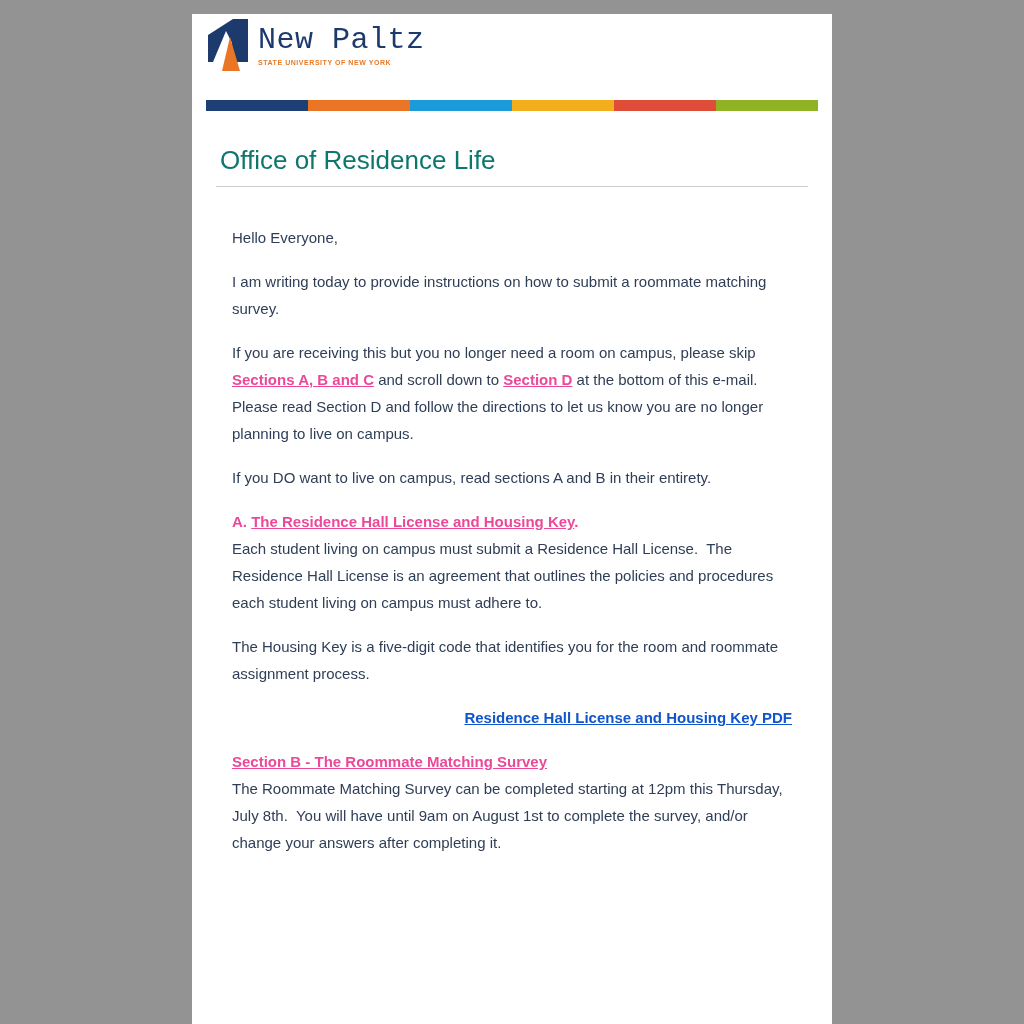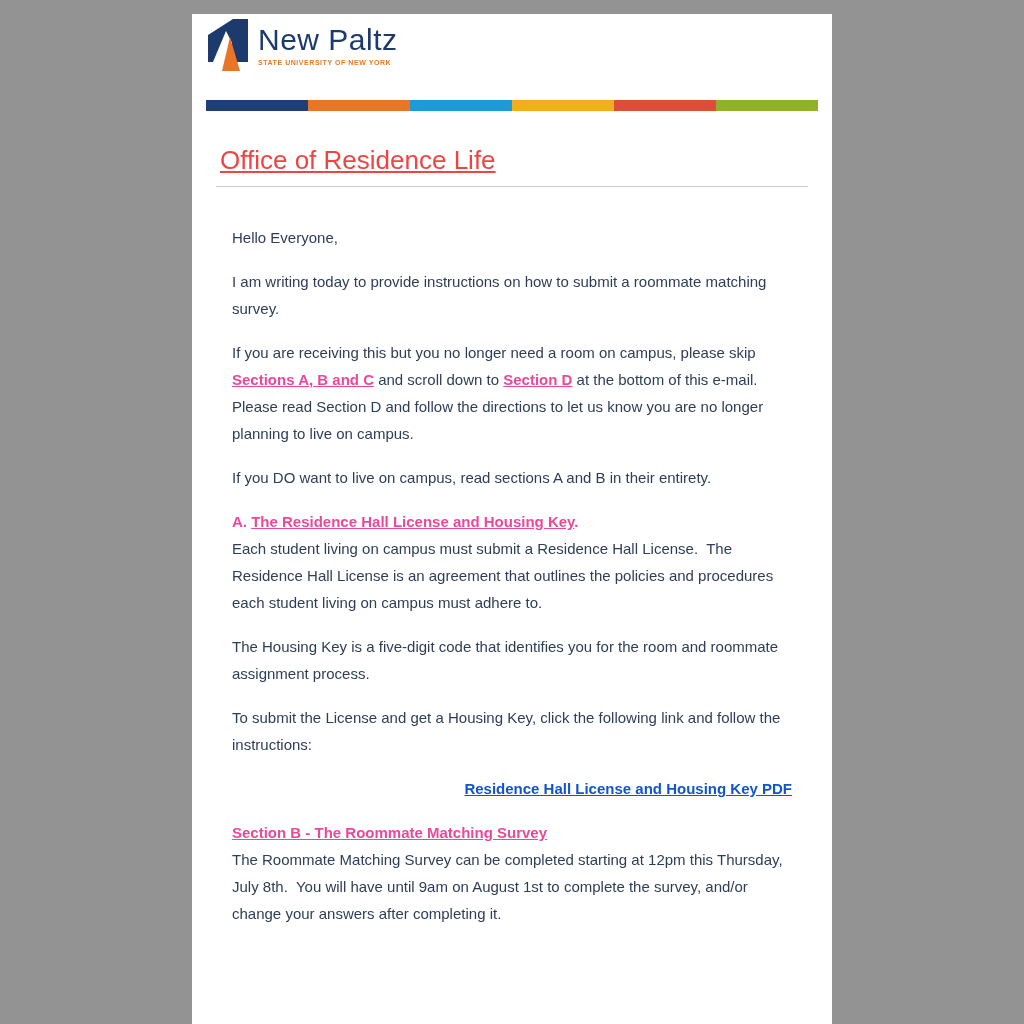--- a/index.html
+++ b/index.html
@@ -25,21 +25,21 @@
   }
   .logo-mark {
     width: 44px;
     height: 52px;
     flex: 0 0 auto;
   }
   .logo-textblock {
     padding-top: 6px;
   }
   .wordmark {
-    font-family: Liberation Sans, sans-serif;
+    font-family: Liberation Mono, monospace;
     font-size: 30px;
     line-height: 1;
     color: #1d3a6d;
     letter-spacing: 0.5px;
   }
   .tagline {
     margin-top: 4px;
     font-size: 7px;
     font-weight: bold;
     color: #e87a25;
@@ -48,22 +48,21 @@
   .stripe {
     display: flex;
     height: 11px;
     margin-top: 29px;
   }
   .stripe-seg { flex: 1 1 0; }
   .page-title {
     margin: 34px 14px 0;
     font-size: 26px;
     line-height: 30px;
-    color: #ef4444;
-    text-decoration: underline;
+    color: #0f766e;
   }
   .divider {
     border: none;
     border-top: 1px solid #cccccc;
     margin: 11px 10px 0;
   }
   .email-body {
     padding: 20px 40px 20px;
     font-size: 15px;
     line-height: 27px;
@@ -110,17 +109,16 @@
     <hr class="divider">
   </div>
 
   <div class="email-body">
       <div class="para"><span>Hello Everyone,</span></div>
       <div class="para"><span>I am writing today to provide instructions on how to submit a roommate matching survey.</span></div>
       <div class="para"><span>If you are receiving this but you no longer need a room on campus, please skip </span><span class="run-b run-u">Sections A, B and C</span><span> and scroll down to </span><span class="run-b run-u">Section D</span><span> at the bottom of this e-mail.  Please read Section D and follow the directions to let us know you are no longer planning to live on campus.</span></div>
       <div class="para"><span>If you DO want to live on campus, read sections A and B in their entirety.</span></div>
       <div class="para"><span class="run-b">A. </span><span class="run-b run-u">The Residence Hall License and Housing Key</span><span class="run-b">.</span><br><span>Each student living on campus must submit a Residence Hall License.  The Residence Hall License is an agreement that outlines the policies and procedures each student living on campus must adhere to.</span></div>
       <div class="para"><span>The Housing Key is a five-digit code that identifies you for the room and roommate assignment process.</span></div>
-      <div class="para"><span>To submit the License and get a Housing Key, click the following link and follow the instructions:</span></div>
       <div class="para center"><a class="run-b run-u run-link" href="#">Residence Hall License and Housing Key PDF</a></div>
       <div class="para"><span class="run-b run-u">Section B - The Roommate Matching Survey</span><br><span>The Roommate Matching Survey can be completed starting at 12pm this Thursday, July 8th.  You will have until 9am on August 1st to complete the survey, and/or change your answers after completing it.</span></div>
     </div>
 </div>
 
 </body></html>

